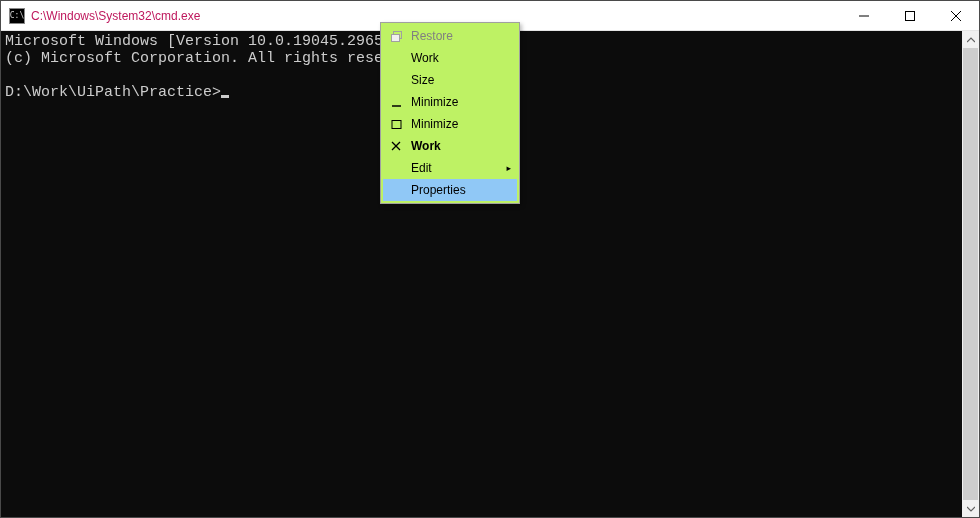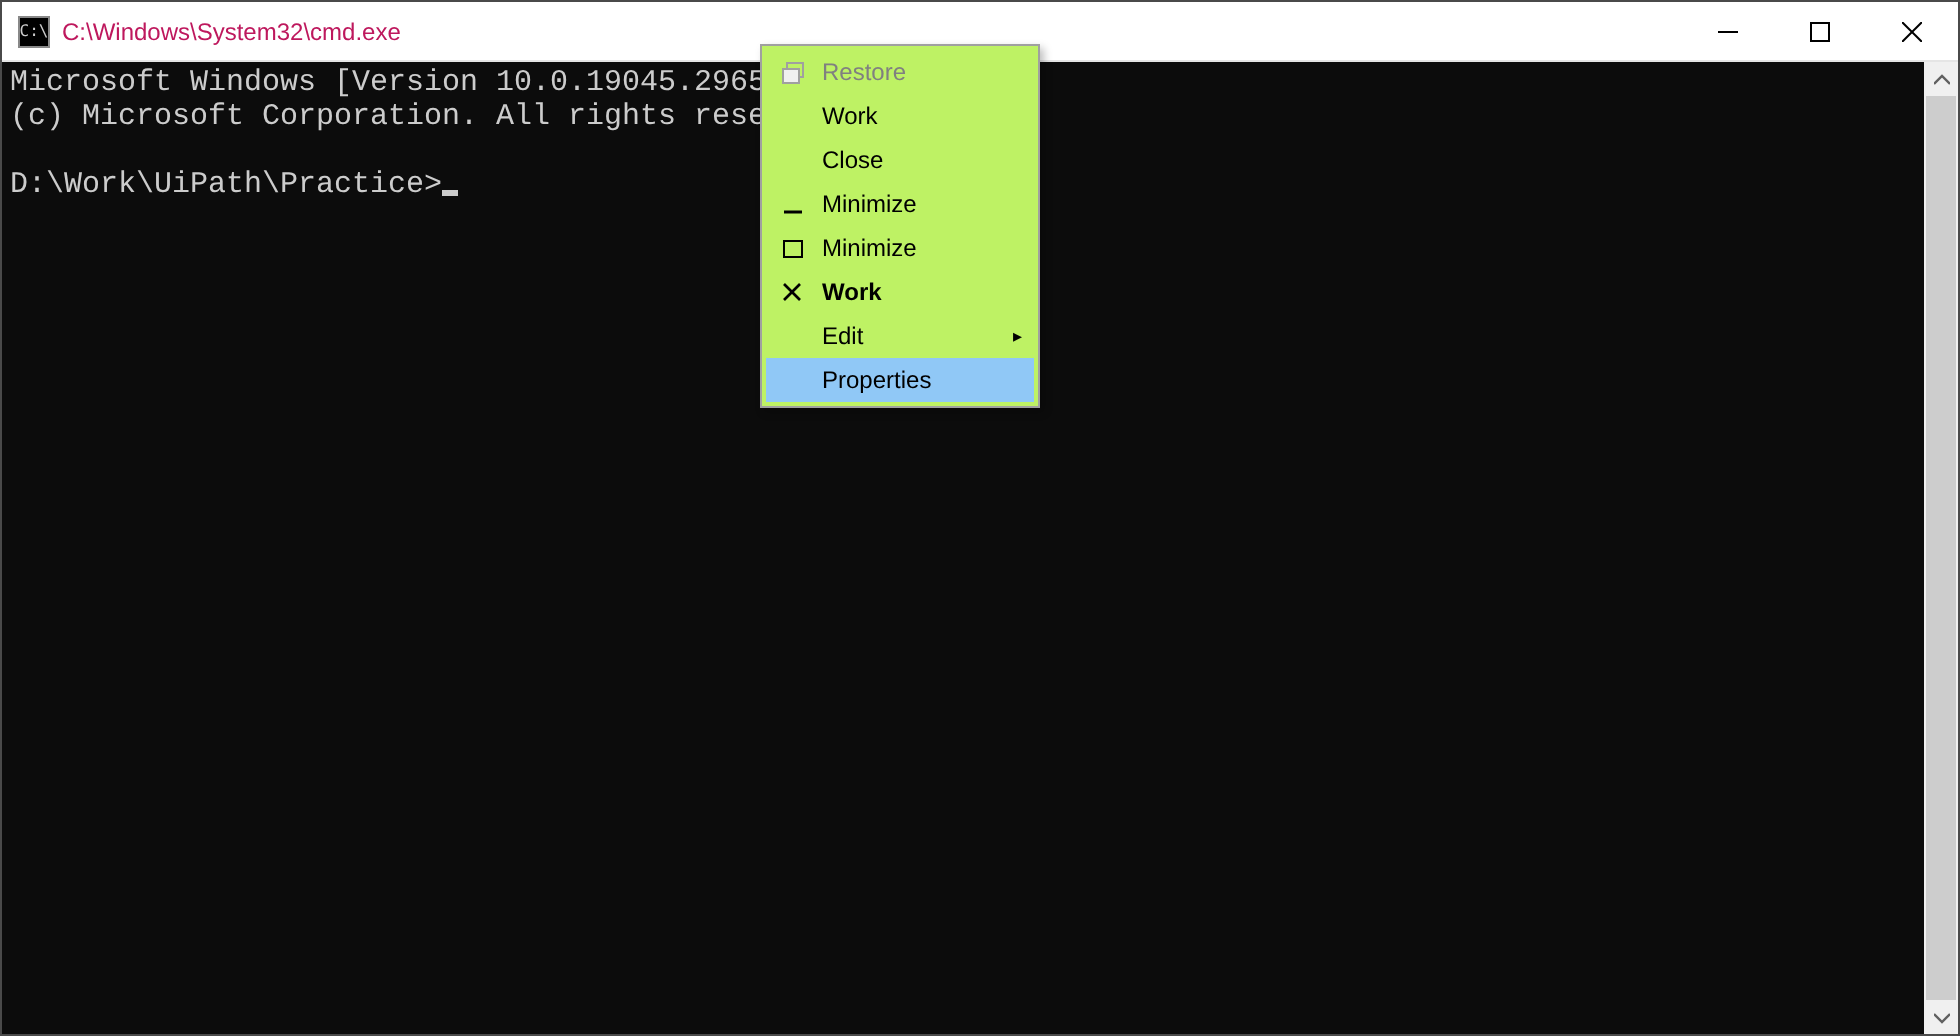--- a/index.html
+++ b/index.html
@@ -204,21 +204,21 @@
           <rect x="2.5" y="0.5" width="8" height="7" fill="none" stroke="#a0a0a0" stroke-width="1"></rect>
           <rect x="0.5" y="3.5" width="8" height="7" fill="#f0f0f0" stroke="#a0a0a0" stroke-width="1"></rect>
         </svg>
     </span>
     <span>Restore</span>
   </div>
   <div class="menu-item">
     <span>Work</span>
   </div>
   <div class="menu-item">
-    <span>Close</span>
+    <span>Size</span>
   </div>
   <div class="menu-item">
     <span class="item-icon">
       <svg width="11" height="11" viewBox="0 0 11 11">
           <line x1="1" y1="9" x2="10" y2="9" stroke="#000" stroke-width="1.5"></line>
         </svg>
     </span>
     <span>Minimize</span>
   </div>
   <div class="menu-item">

